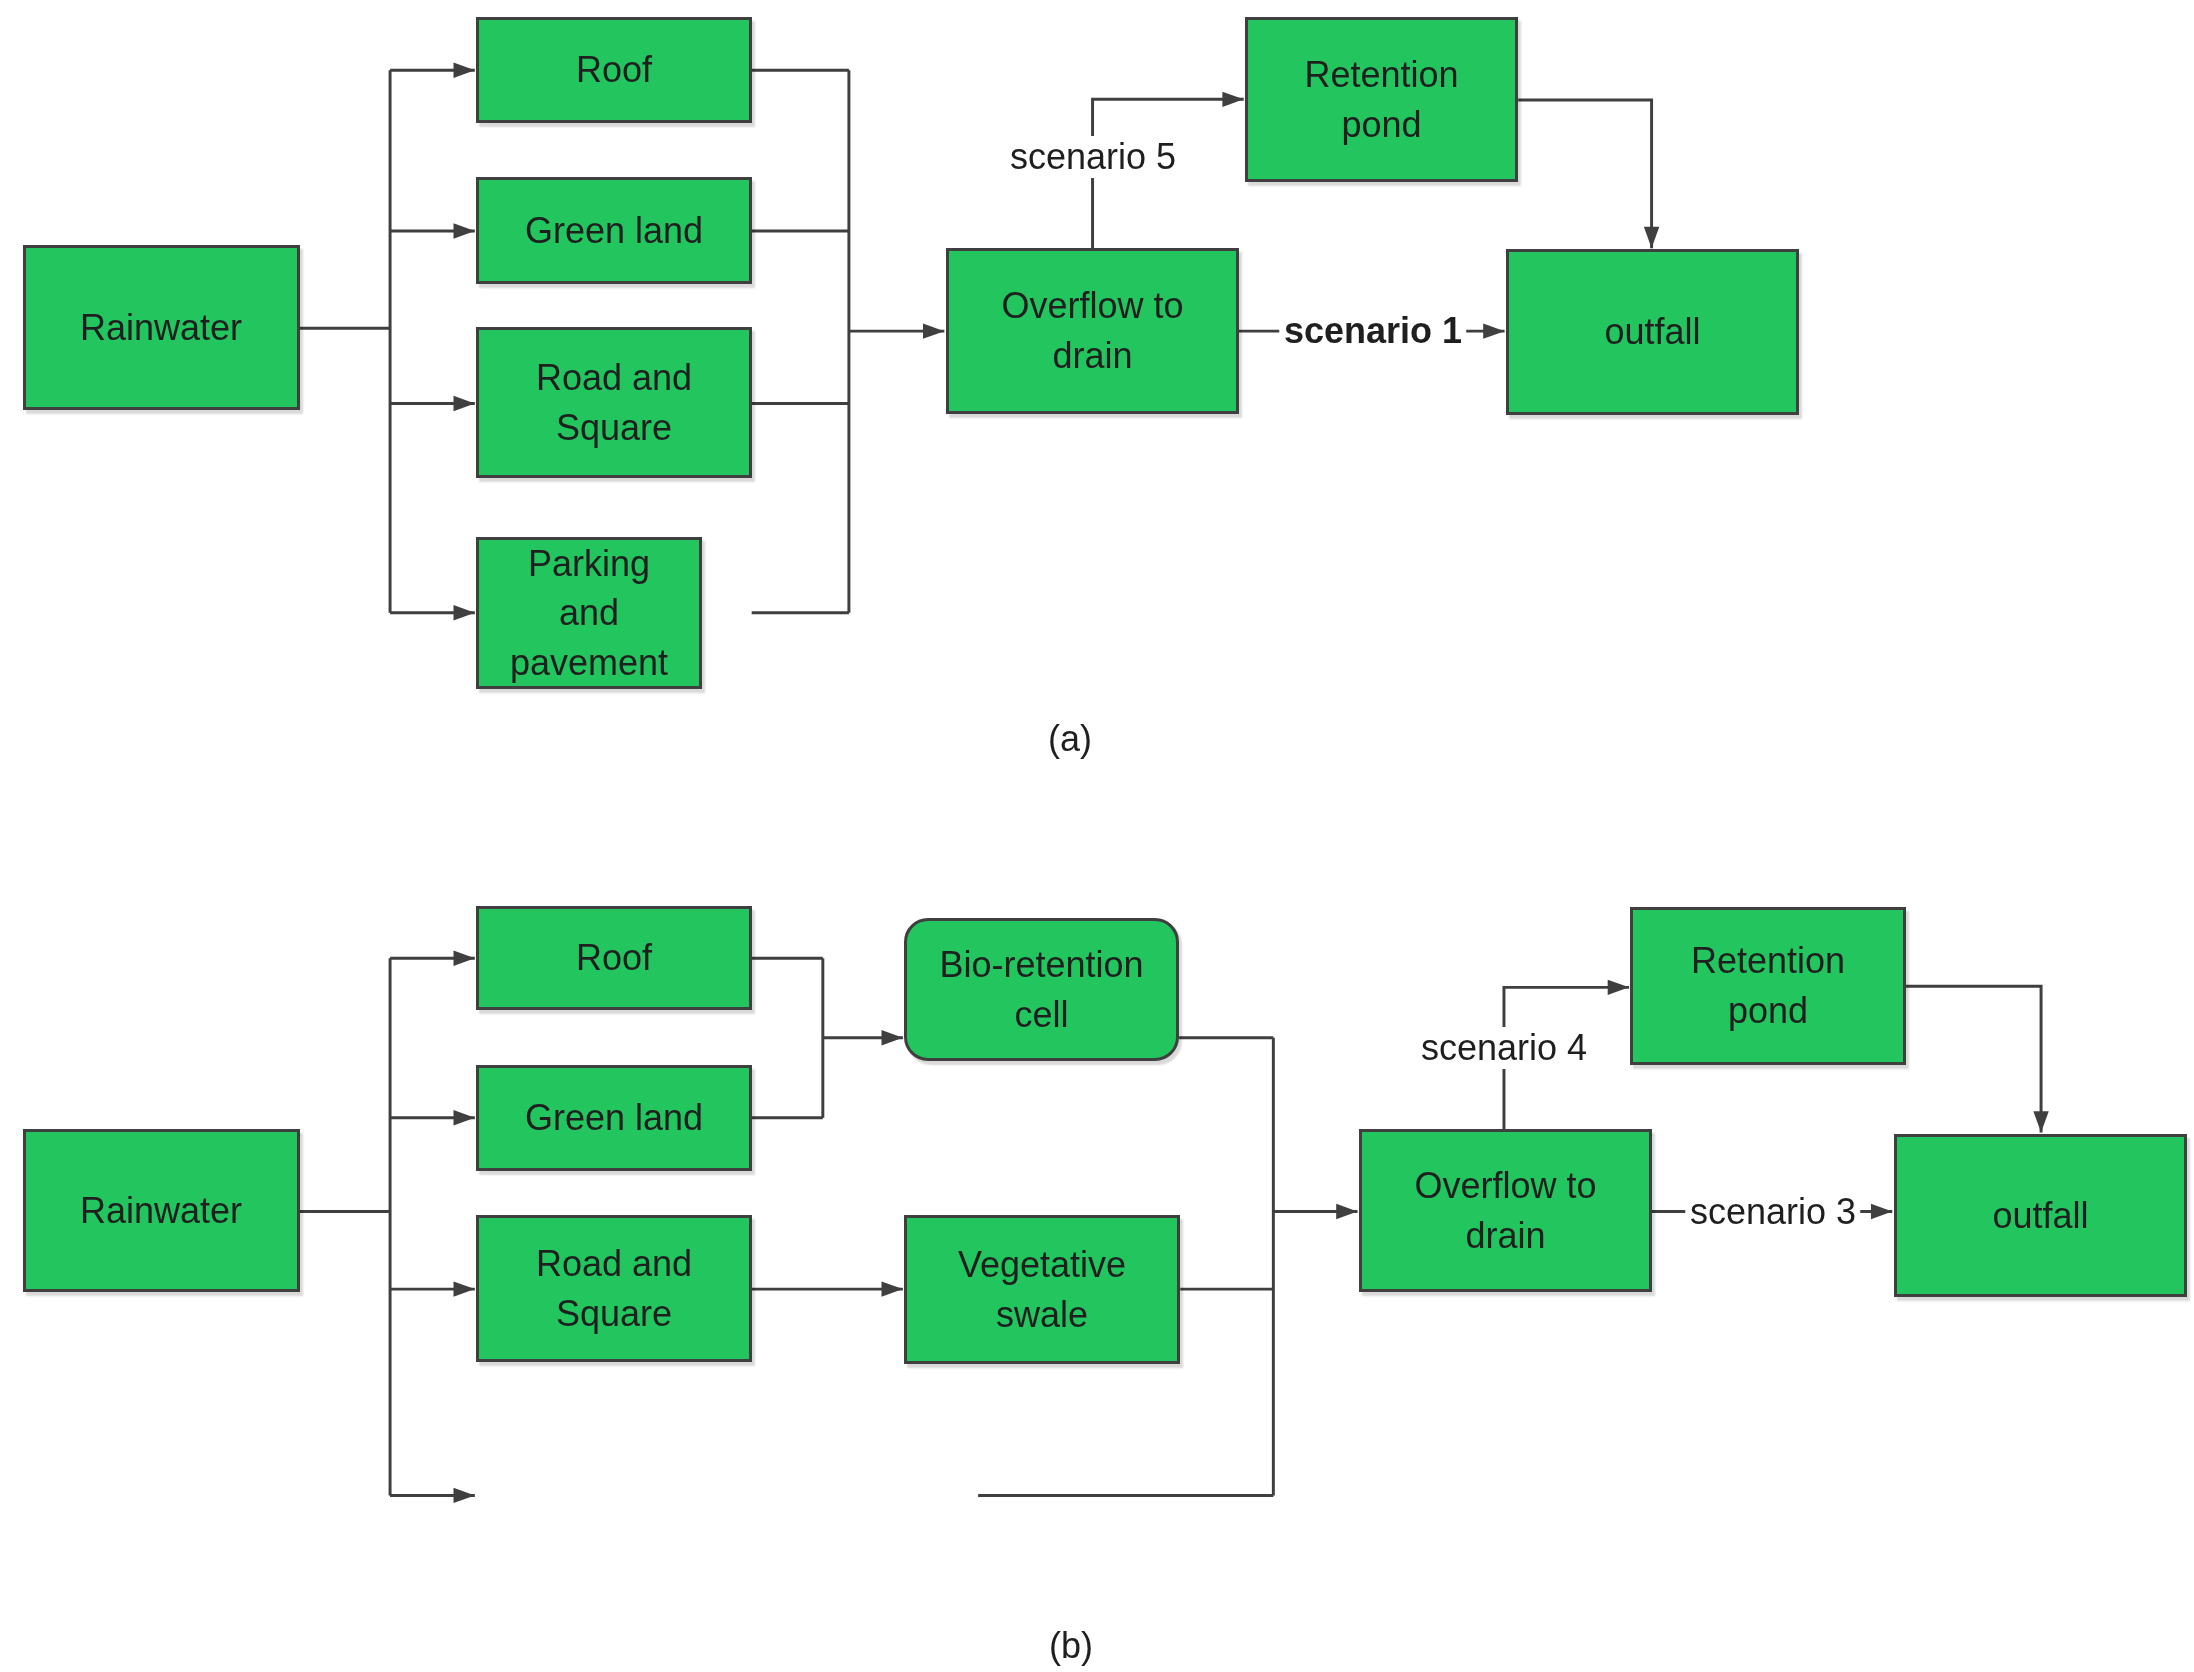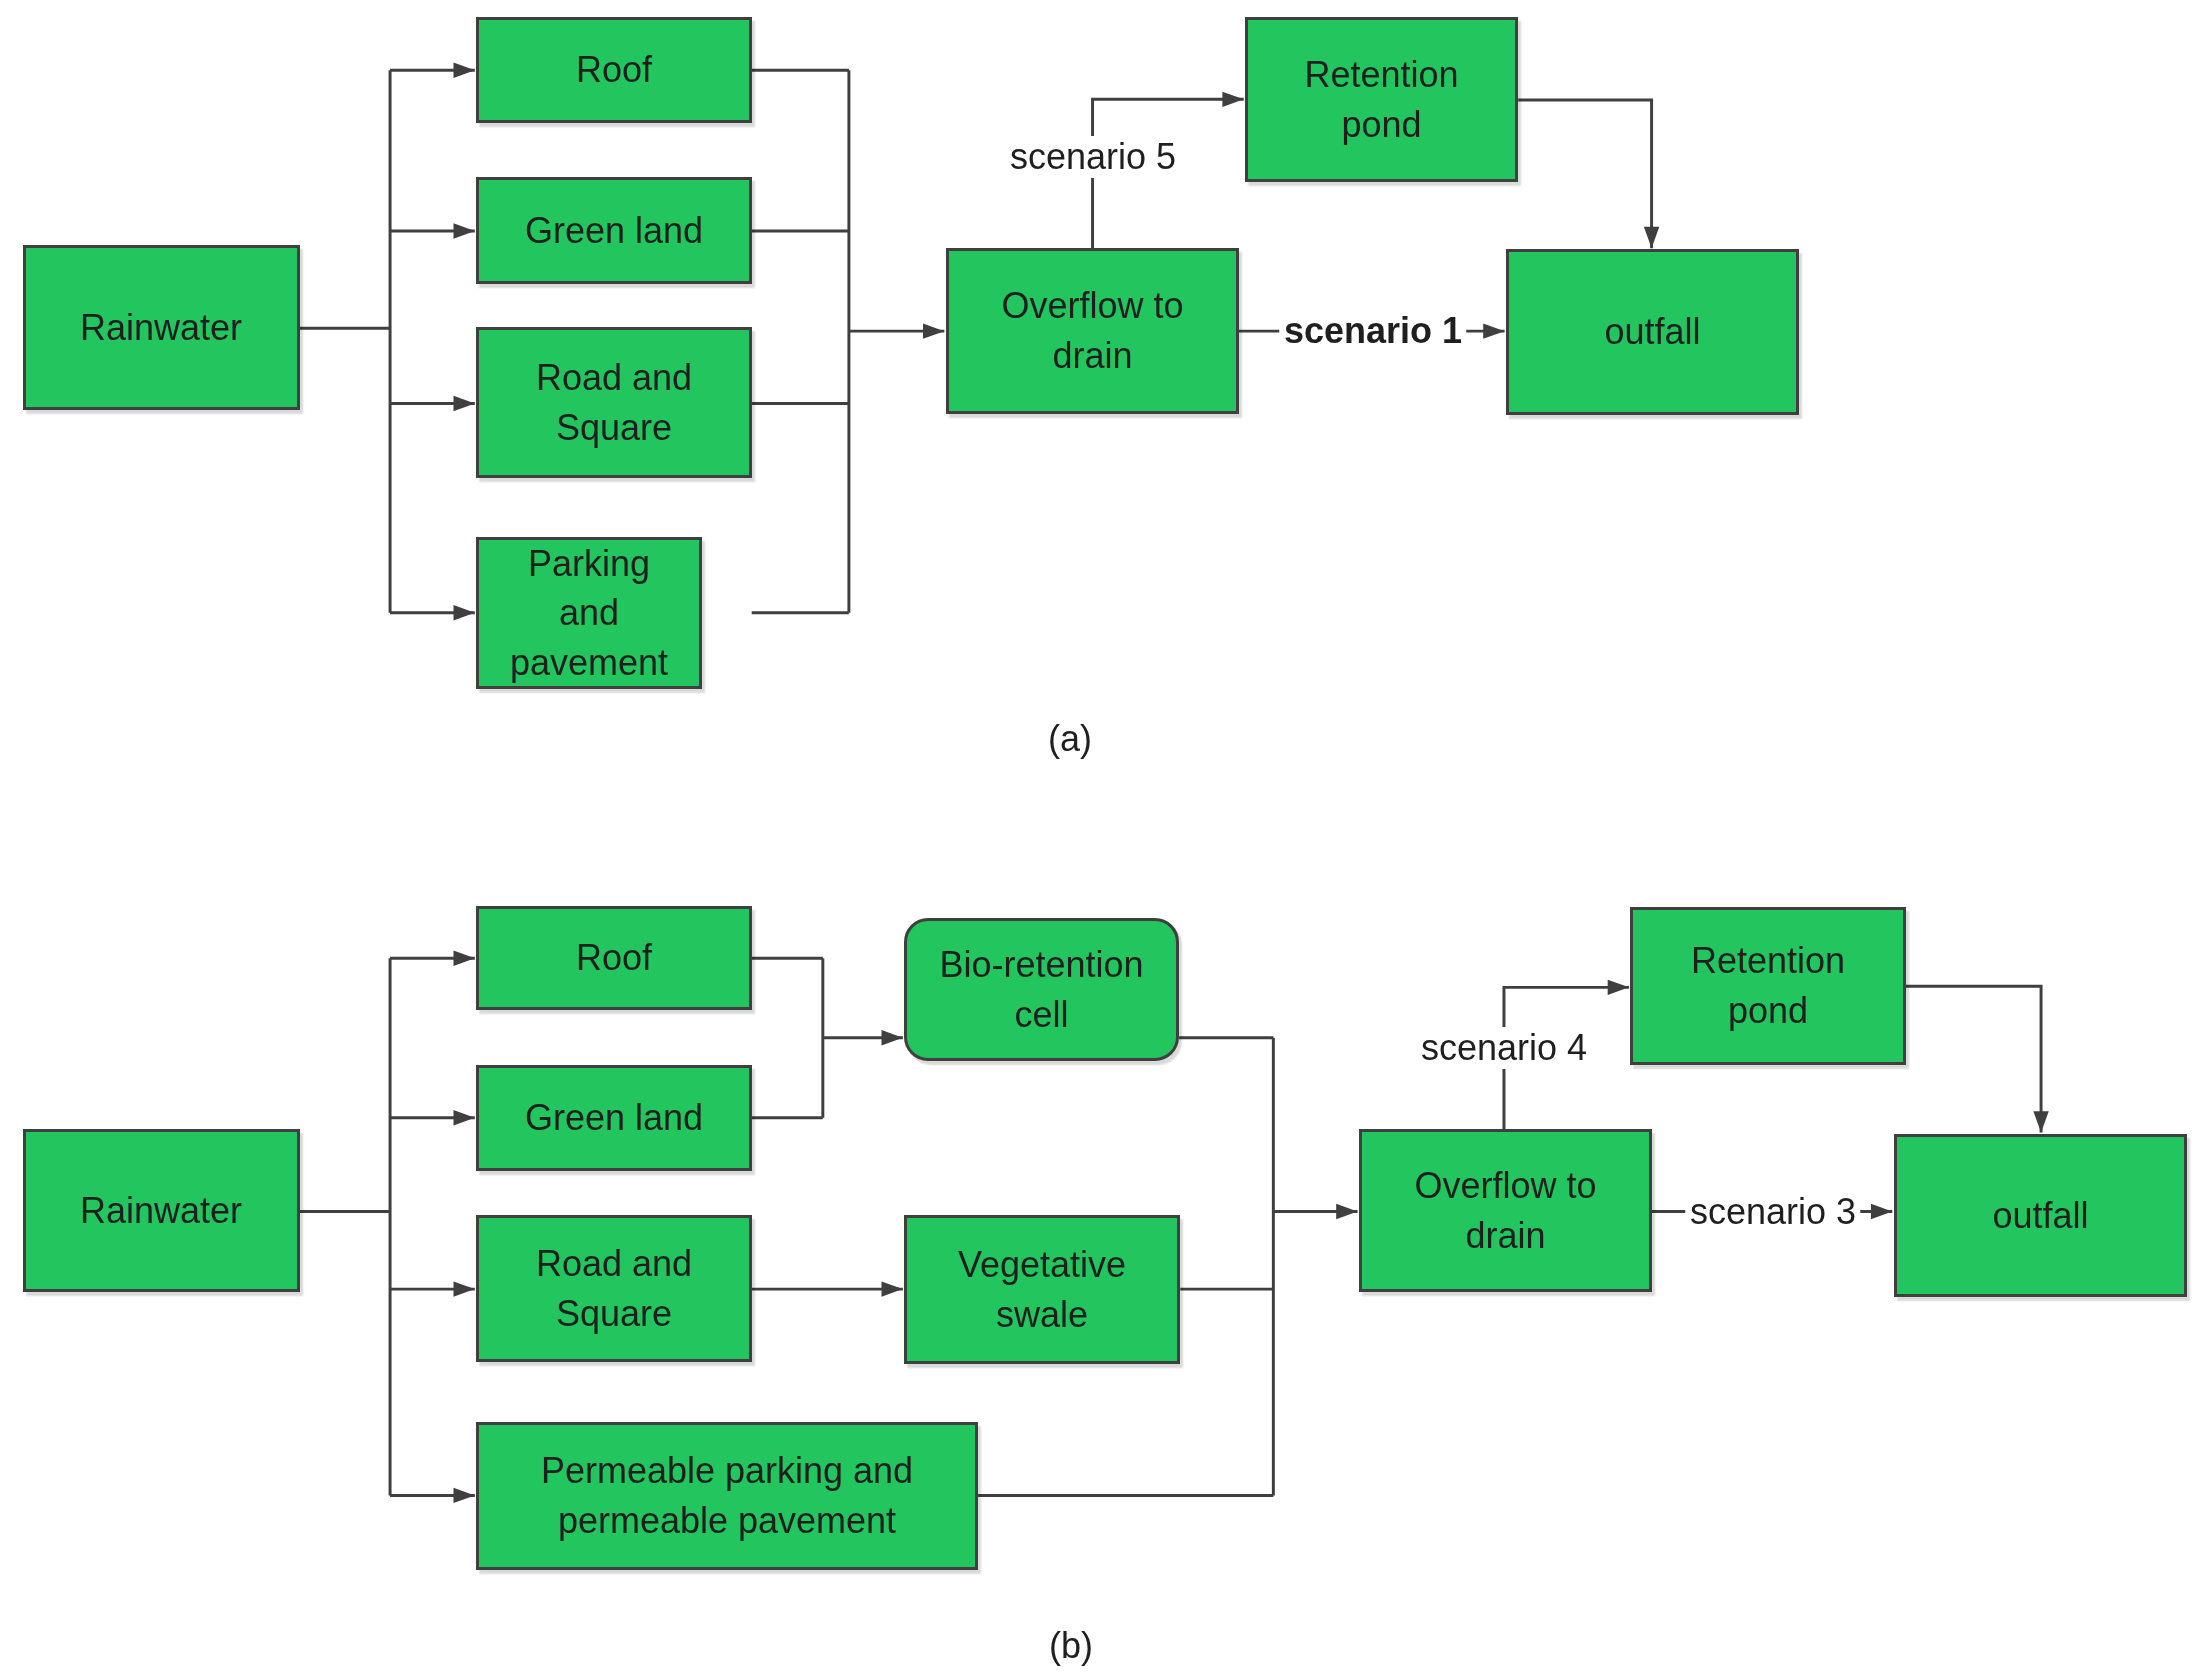--- a/index.html
+++ b/index.html
@@ -115,21 +115,20 @@
   <div class="node" style="left:1506px; top:249px; width:293px; height:166px;">outfall</div>
 
   <div class="edge-label" style="left:1093px; top:157px;">scenario 5</div>
   <div class="edge-label" style="left:1373px; top:331px;font-weight:bold;">scenario 1</div>
   <div class="caption" style="left:1070px; top:739px;">(a)</div>
 
   <div class="node" style="left:22.5px; top:1129px; width:277px; height:163px;">Rainwater</div>
   <div class="node" style="left:476px; top:906px; width:276px; height:104px;">Roof</div>
   <div class="node" style="left:476px; top:1065px; width:276px; height:106px;">Green land</div>
   <div class="node" style="left:476px; top:1215px; width:276px; height:147px;">Road and Square</div>
-  <div class="node" style="left:476px; top:1422px; width:502px; height:148px;">Permeable parking and permeable pavement</div>
   <div class="node" style="left:904px; top:918px; width:275px; height:143px;border-radius:24px;">Bio-retention cell</div>
   <div class="node" style="left:904px; top:1215px; width:276px; height:149px;text-align:center;">Vegetative swale</div>
   <div class="node" style="left:1359px; top:1129px; width:293px; height:163px;">Overflow to drain</div>
   <div class="node" style="left:1630px; top:907px; width:276px; height:158px;">Retention pond</div>
   <div class="node" style="left:1894px; top:1134px; width:293px; height:163px;">outfall</div>
 
   <div class="edge-label" style="left:1504px; top:1048px;">scenario 4</div>
   <div class="edge-label" style="left:1773px; top:1212px;">scenario 3</div>
   <div class="caption" style="left:1071px; top:1646px;">(b)</div>
 

